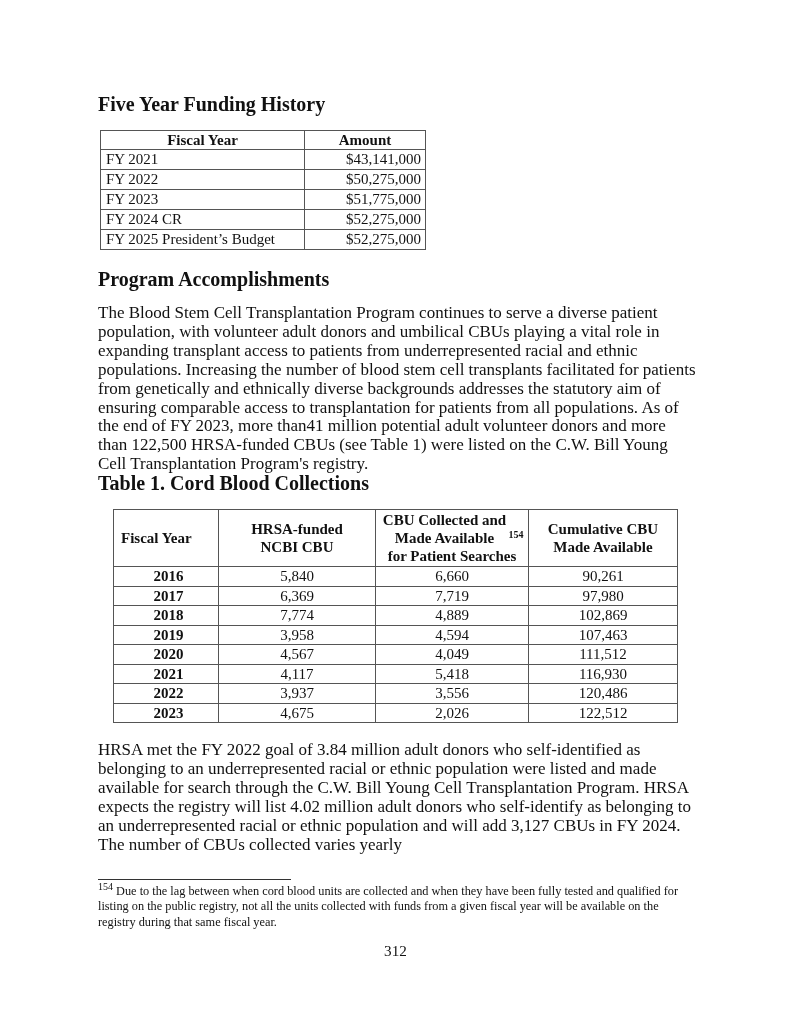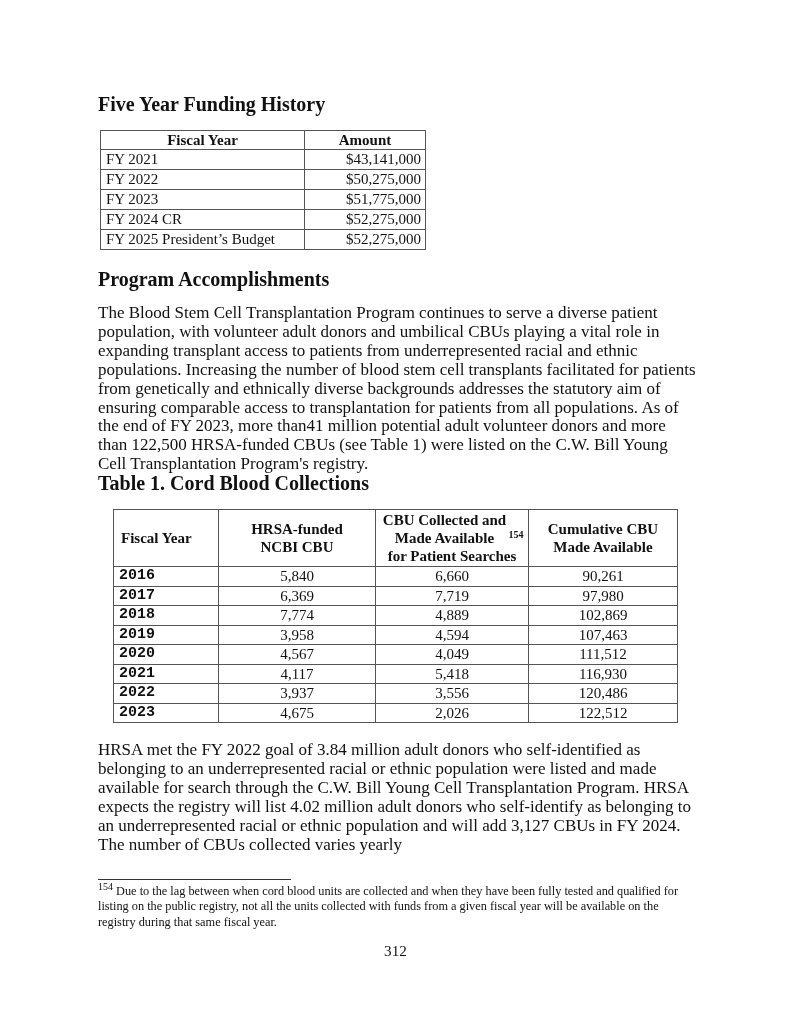--- a/index.html
+++ b/index.html
@@ -16,21 +16,21 @@
   #funding { left: 100px; top: 130px; width: 326px; font-size: 15px; }
   #funding th { font-weight: bold; text-align: center; height: 18px; line-height: 18px; }
   #funding td { height: 19px; line-height: 19px; }
   #funding td.fy { padding-left: 5px; }
   #funding td.amt { text-align: right; padding-right: 4px; }
   
   #cord { left: 113px; top: 509px; width: 565px; font-size: 15px; }
   #cord th { font-weight: bold; text-align: center; line-height: 18px; height: 56px; }
   #cord th.left { text-align: left; padding-left: 7px; }
   #cord td { height: 18.5px; line-height: 18px; text-align: center; }
-  #cord td.yr { font-weight: bold; text-align: left; padding-left: 5px; font-family: Liberation Mono, monospace; }
+  #cord td.yr { font-weight: bold; text-align: center; padding-left: 5px; }
   sup { font-size: 10px; line-height: 0; vertical-align: 5px; }
   .rule { position: absolute; left: 98px; top: 879px; width: 193px; height: 1px; background: #333; }
   .footnote { position: absolute; left: 98px; top: 884px; width: 600px; font-size: 12.3px; line-height: 15.4px; }
   .pagenum { position: absolute; left: 0; width: 791px; top: 942px; text-align: center; font-size: 15.2px; }
 </style>
 </head>
 <body>
 
 <div class="heading" style="left:98px; top:93px;">Five Year Funding History</div>
 

